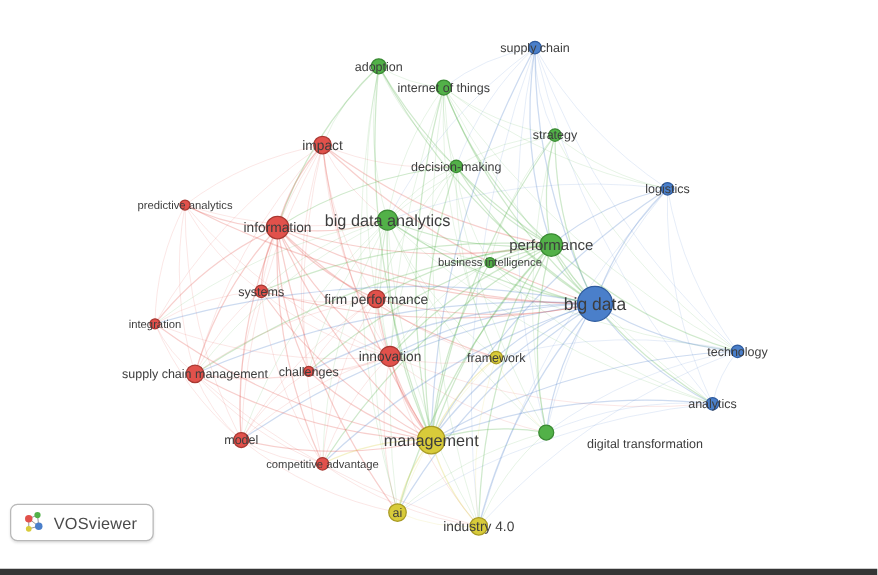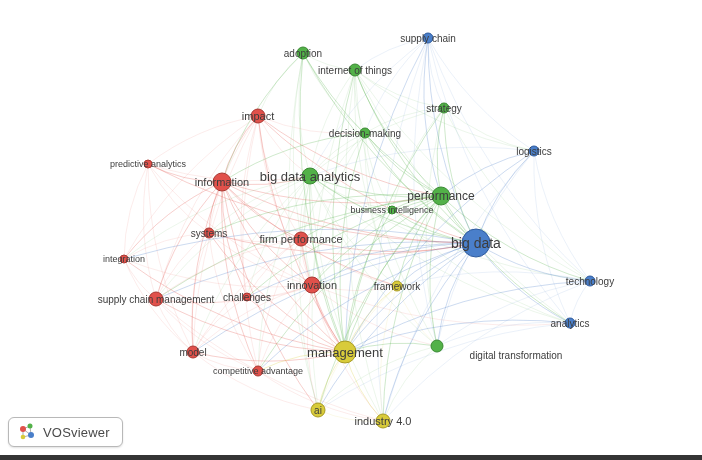--- a/index.html
+++ b/index.html
@@ -21,21 +21,21 @@
     position: absolute;
     left: 0;
     top: 0;
   }
   #graph text {
     font-family: "Liberation Sans", sans-serif;
   }
   .logo-box {
     position: absolute;
     left: 8px;
-    bottom: 13px;
+    bottom: 27px;
     height: 28px;
     padding: 0 12px 0 8px;
     background: #ffffff;
     border: 1px solid #b8b8b8;
     border-radius: 6px;
     box-shadow: 0 1px 2px rgba(0,0,0,0.12);
     display: flex;
     align-items: center;
     gap: 6px;
     cursor: pointer;

